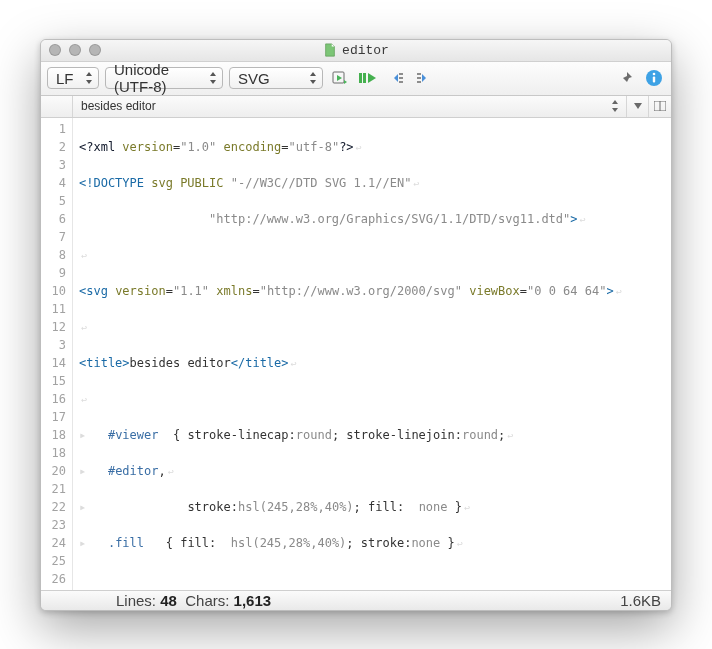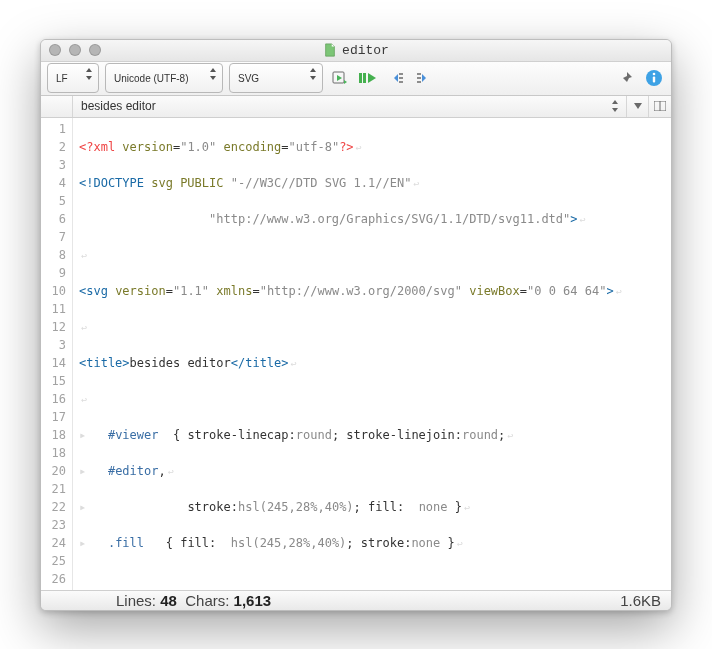--- a/index.html
+++ b/index.html
@@ -5,21 +5,21 @@
   * { box-sizing: border-box; margin: 0; padding: 0; }
   body { font-family: "Lucida Grande", "Helvetica Neue", Arial, sans-serif; font-size: 11px; background: #fff; display:flex; align-items:center; justify-content:center; height:100vh;}
   .window { width: 632px; height: 572px; background: #ececec; border-radius: 6px; box-shadow: 0 18px 50px rgba(0,0,0,0.35), 0 2px 6px rgba(0,0,0,0.2); overflow: hidden; display:flex; flex-direction:column; border:1px solid #bdbdbd;}
   .titlebar { height: 22px; background: linear-gradient(#f6f6f6,#e6e6e6); display:flex; align-items:center; padding:0 8px; border-bottom:1px solid #d0d0d0; position:relative;font-family:Liberation Mono, monospace;}
   .traffic { display:flex; gap:8px; }
   .tl { width:12px;height:12px;border-radius:50%; background:#b5b5b5; border:0.5px solid rgba(0,0,0,0.15);}
   .titlewrap { position:absolute; left:0; right:0; display:flex; justify-content:center; align-items:center; gap:5px; pointer-events:none;}
   .titlewrap .doc-icon { width:14px;height:14px; pointer-events:none;}
   .titlewrap span { font-size:13px; color:#3a3a3a;}
   .toolbar { height:34px; background:linear-gradient(#fdfdfd,#efefef); border-bottom:1px solid #c8c8c8; display:flex; align-items:center; padding:0 6px; gap:6px;}
-  .select { position:relative; height:30px; background:linear-gradient(#ffffff,#f1f1f1); border:1px solid #b8b8b8; border-radius:4px; display:flex; align-items:center; padding:0 18px 0 8px; font-size:10px; color:#333; box-shadow:0 1px 0 rgba(255,255,255,0.6) inset;}
+  .select { position:relative; height:22px; background:linear-gradient(#ffffff,#f1f1f1); border:1px solid #b8b8b8; border-radius:4px; display:flex; align-items:center; padding:0 18px 0 8px; font-size:15px; color:#333; box-shadow:0 1px 0 rgba(255,255,255,0.6) inset;}
   .select .chev { position:absolute; right:4px; top:3px; width:10px; height:14px;}
   .select .chev::before, .select .chev::after { content:""; position:absolute; left:2px; border-left:3px solid transparent; border-right:3px solid transparent;}
   .select .chev::before { top:1px; border-bottom:4px solid #555;}
   .select .chev::after { bottom:1px; border-top:4px solid #555;}
   .sel-le{width:52px;} .sel-enc{width:118px;} .sel-lang{width:94px;}
   .tbtn { width:22px; height:22px; display:flex; align-items:center; justify-content:center;}
   .spacer { flex:1;}
   .secondbar { height:22px; background:linear-gradient(#fbfbfb,#eeeeee); border-bottom:1px solid #cfcfcf; display:flex; align-items:stretch;}
   .secondbar .gutterhead{ width:32px; border-right:1px solid #d6d6d6;}
   .secondbar .pathsel { flex:1; display:flex; align-items:center; padding:0 22px 0 8px; font-size:12px; color:#333; border-right:1px solid #d6d6d6; position:relative;}
@@ -27,21 +27,21 @@
   .secondbar .pathsel .chev::before, .secondbar .pathsel .chev::after { content:""; position:absolute; left:2px; border-left:3px solid transparent; border-right:3px solid transparent;}
   .secondbar .pathsel .chev::before { top:1px; border-bottom:4px solid #666;}
   .secondbar .pathsel .chev::after { bottom:1px; border-top:4px solid #666;}
   .secondbar .sq { width:22px; display:flex; align-items:center; justify-content:center; border-right:1px solid #d6d6d6;}
   .secondbar .sq:last-child{border-right:none;}
   .editor { flex:1; display:flex; background:#fff; overflow:hidden; font-family: Menlo, Consolas, monospace; font-size:12px; line-height:18px;}
   .gutter { width:32px; background:#fff; color:#a2a2a2; text-align:right; padding:2px 6px 2px 0; border-right:1px solid #e6e6e6; user-select:none;}
   .gutter div { height:18px;}
   .code { flex:1; padding:2px 0 2px 6px; white-space:pre; color:#333; overflow:hidden; position:relative;}
   .code .line { height:18px; position:relative;}
-  .tag{color:#1a6aa6;} .attr{color:#7a7a2a;} .str{color:#8a8a8a;} .decl{color:#ef4444;} .doctype{color:#1a6aa6;} .dt-kw{color:#7a7a2a;} .txt{color:#333;} .cdata{color:#9e9e9e;} .prop{color:#333;} .sel{color:#3a6ea5;} .css-val{color:#8a8a8a;} .css-brace{color:#333;}
+  .tag{color:#1a6aa6;} .attr{color:#7a7a2a;} .str{color:#8a8a8a;} .decl{color:#0f172a;} .doctype{color:#1a6aa6;} .dt-kw{color:#7a7a2a;} .txt{color:#333;} .cdata{color:#9e9e9e;} .prop{color:#333;} .sel{color:#3a6ea5;} .css-val{color:#8a8a8a;} .css-brace{color:#333;}
   .inv{ color:#dcdcdc; }
   .ret{ color:#dcdcdc; font-size:10px; padding-left:2px;}
   .statusbar { height:20px; background:linear-gradient(#fbfbfb,#e9e9e9); border-top:1px solid #cfcfcf; display:flex; align-items:center; padding:0 10px; font-size:15px; color:#444;}
   .statusbar .ststrong{color:#222;font-weight:700;}
   .statusbar .right{margin-left:auto;}
   .gutterpad{width:65px;display:inline-block;}
 </style>
 </head>
 <body>
 

